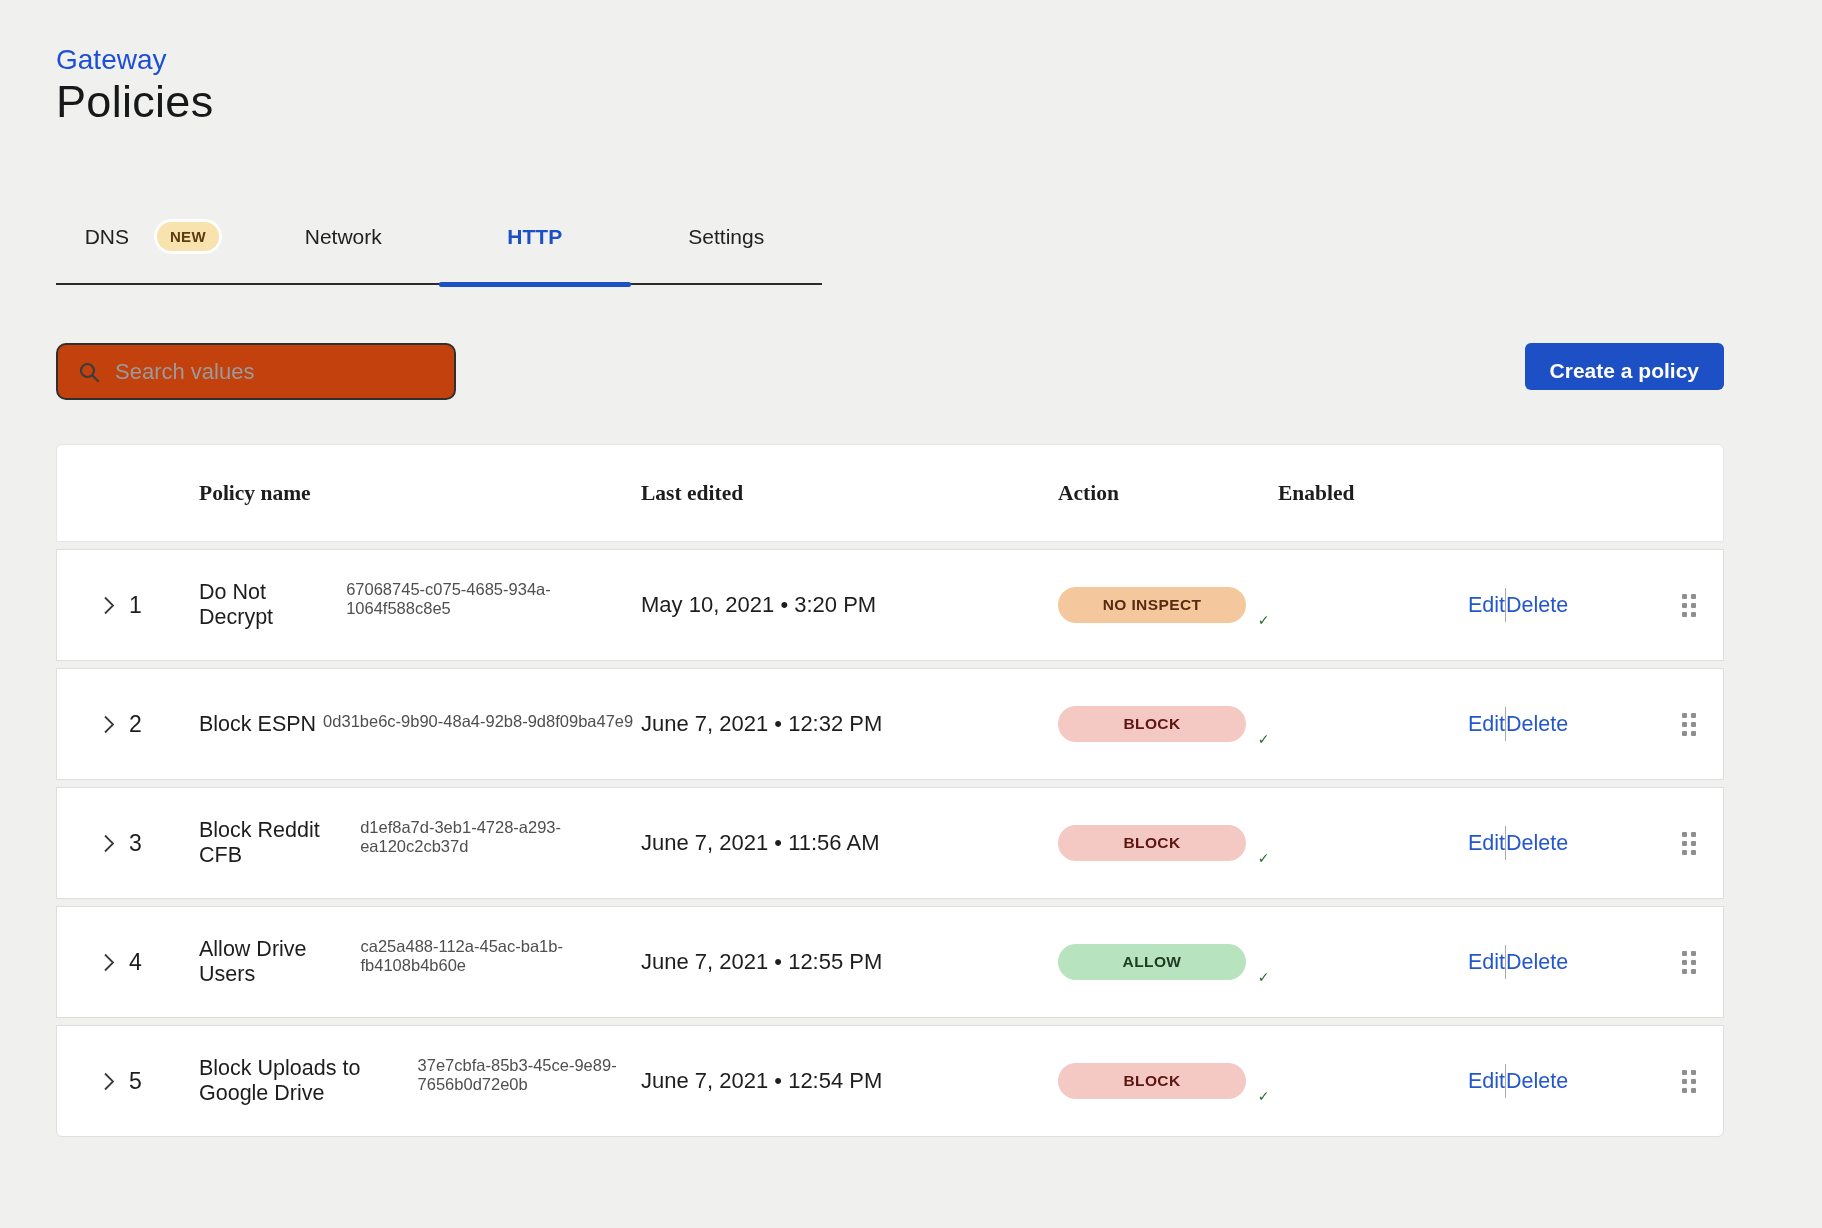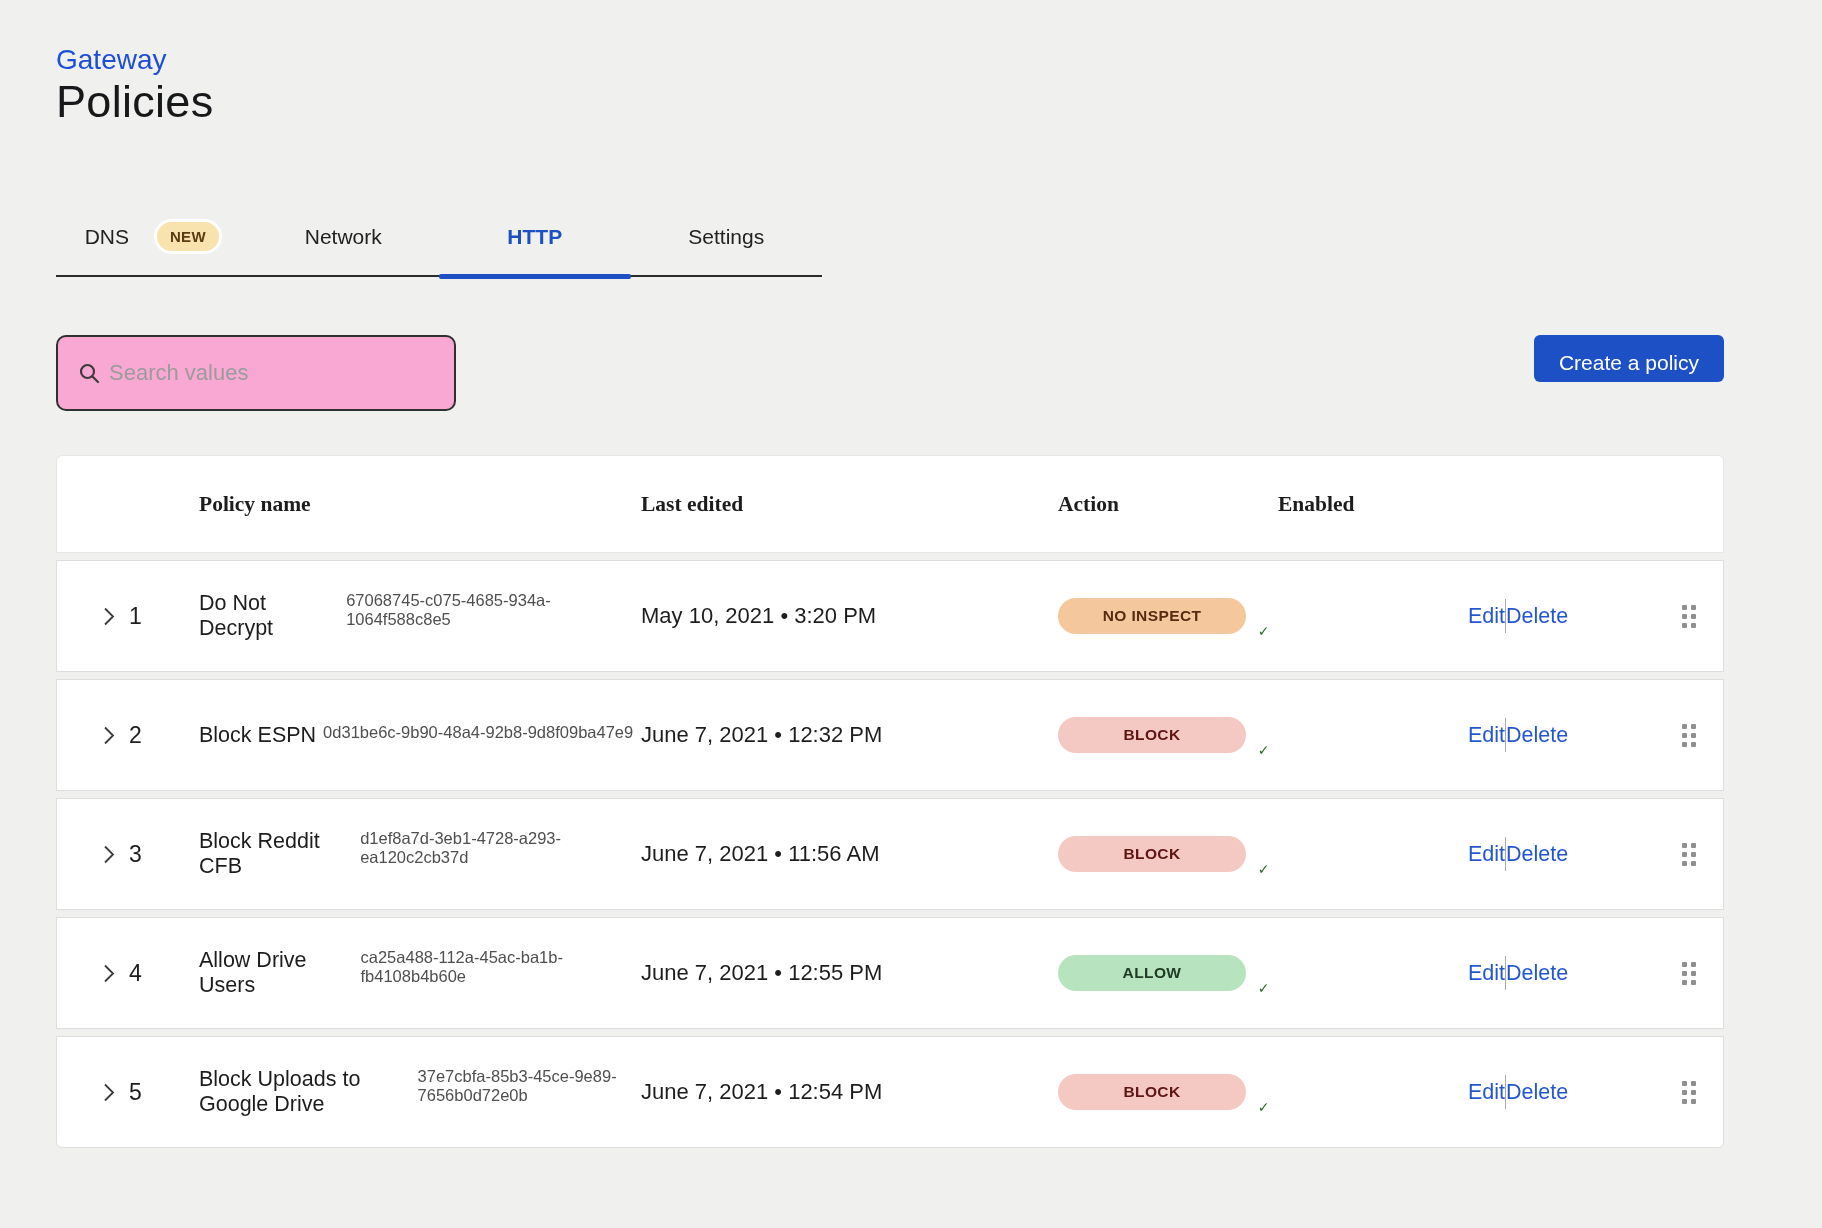--- a/index.html
+++ b/index.html
@@ -5,38 +5,38 @@
   * { margin:0; padding:0; box-sizing:border-box; }
   html,body { width:1822px; height:1228px; background:#f0f0ef; overflow:hidden;
     font-family:"Liberation Sans","DejaVu Sans",sans-serif; color:#1d1d1d; }
   .content { width:1668px; margin-left:56px; }
 
   .breadcrumb { padding-top:44px; font-size:28px; color:#1d4ed8; }
   .page-title { font-size:45px; font-weight:400; color:#17181a; letter-spacing:.3px; }
 
   
   .tabs { margin-top:94px; width:766px; display:flex; border-bottom:2px solid #2b2b2b; }
-  .tab { position:relative; width:25%; padding-bottom:24px; display:flex; justify-content:center;
+  .tab { position:relative; width:25%; padding-bottom:32px; display:flex; justify-content:center;
          align-items:center; gap:28px; font-size:21px; color:#222; cursor:pointer; }
   .tab.active { color:#1d50c4; font-weight:700; }
   .tab.active::after { content:""; position:absolute; left:0; right:0; bottom:-3.5px; height:5px;
          background:#1d50c4; border-radius:2px; }
   .new-badge { background:#f8e2ad; color:#5a3c12; font-size:15px; font-weight:700;
          padding:6px 13px; border-radius:16px; letter-spacing:.3px;
          box-shadow:0 0 0 3px rgba(255,255,255,.85); }
 
   
   .toolbar { margin-top:58px; display:flex; justify-content:space-between; align-items:flex-start; }
-  .search-box { width:400px; height:76px; background:#f9a8d4; border:2px solid #303030; border-radius:10px;
-         display:flex; align-items:center; padding:0 19px; gap:8px; }
+  .search-box { width:400px; height:57px; background:#c2410c; border:2px solid #303030; border-radius:10px;
+         display:flex; align-items:center; padding:0 19px; gap:14px; }
   .search-box input { border:none; outline:none; flex:1; font-size:22px; color:#1d1d1d;
          font-family:inherit; background:transparent; }
   .search-box input::placeholder { color:#9b9b9b; }
   .primary-btn { height:47px; padding:16px 25px; background:#1d50c4; color:#fff; border:none;
-         border-radius:6px; font-size:21px; font-weight:400; font-family:inherit; cursor:pointer; }
+         border-radius:6px; font-size:21px; font-weight:700; font-family:inherit; cursor:pointer; }
 
   
   .policy-table { margin-top:44px; }
   .t-grid { display:grid; grid-template-columns:33px 70px 442px 417px 220px 190px 190px 1fr;
          align-items:center; padding-left:39px; padding-right:27px; }
   .t-header { height:98px; background:#fff; border:1px solid #e6e6e6; border-radius:6px 6px 0 0;
          font-weight:700; font-size:21.5px;font-family:Liberation Serif, serif; }
   .t-row { height:112px; background:#fff; border:1px solid #dedede; margin-top:7px; }
   .t-row:last-child { border-radius:0 0 6px 6px; }
 

